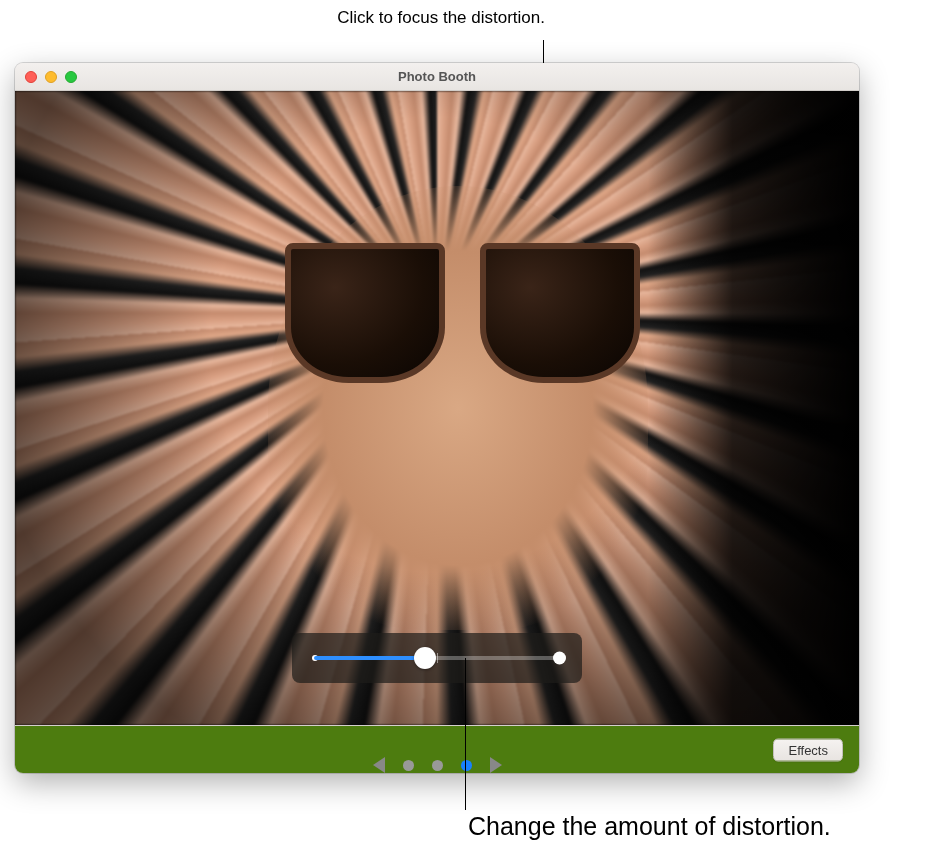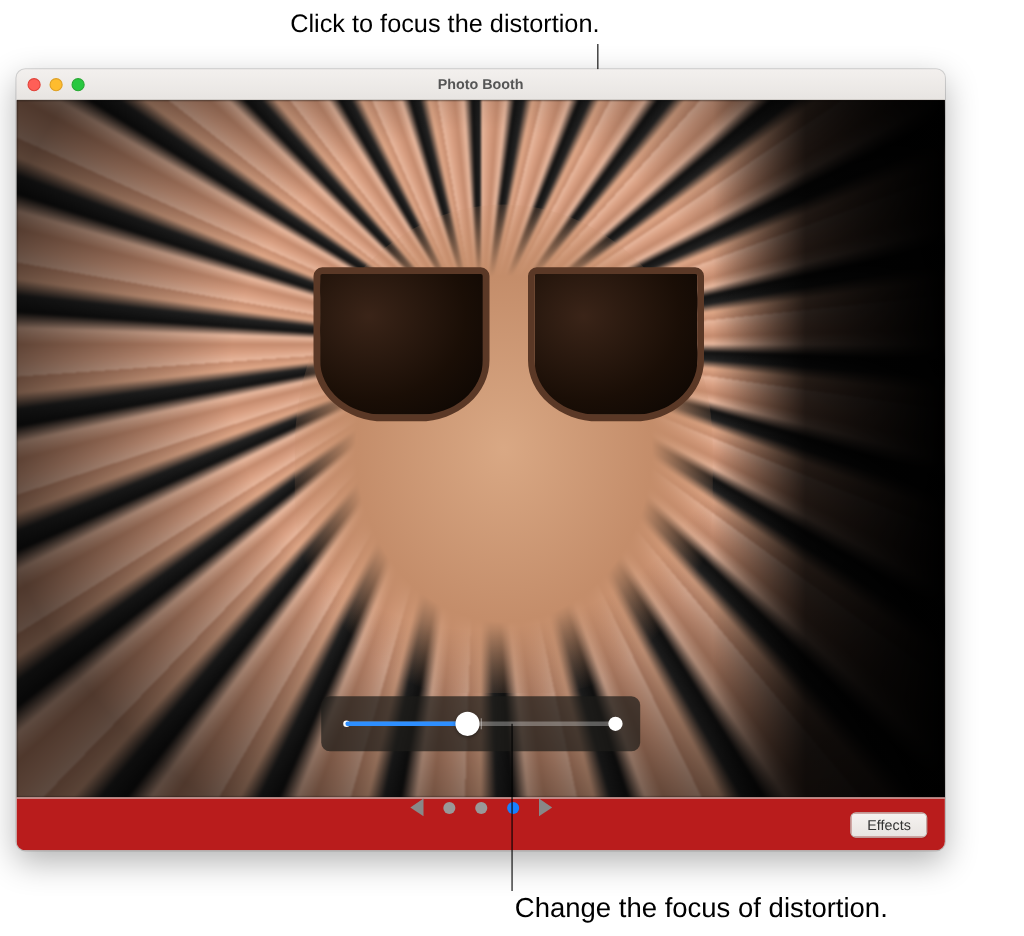--- a/index.html
+++ b/index.html
@@ -16,21 +16,21 @@
       position: relative;
       overflow: hidden;
     }
     
     .callout-top {
       position: absolute;
       top: 8px;
       left: 175px;
       width: 370px;
       text-align: right;
-      font-size: 23px;
+      font-size: 17px;
       color: #000;
     }
     
     .callout-line-top {
       position: absolute;
       top: 40px;
       left: 543px;
       width: 1px;
       height: 130px;
       background: #000;
@@ -219,24 +219,24 @@
       transform: translate(-50%, -50%);
       width: 22px;
       height: 22px;
       border-radius: 50%;
       background: #fff;
       box-shadow: 0 1px 3px rgba(0,0,0,0.4);
     }
     
     .bottom-bar {
       height: 48px;
-      background: #b91c1c;
+      background: #4d7c0f;
       border-top: 1px solid #d4d0cc;
       display: flex;
-      align-items: flex-start;
+      align-items: flex-end;
       justify-content: center;
       position: relative;
     }
     
     .pager {
       display: flex;
       align-items: center;
       gap: 18px;
     }
     
@@ -347,13 +347,13 @@
       <div class="pager-dot"></div>
       <div class="pager-dot active"></div>
       <div class="pager-arrow arrow-right"></div>
     </div>
     <button class="effects-button">Effects</button>
   </div>
 
 </div>
 
 <div class="callout-line-bottom"></div>
-<div class="callout-bottom">Change the focus of distortion.</div>
+<div class="callout-bottom">Change the amount of distortion.</div>
 
 </body></html>

